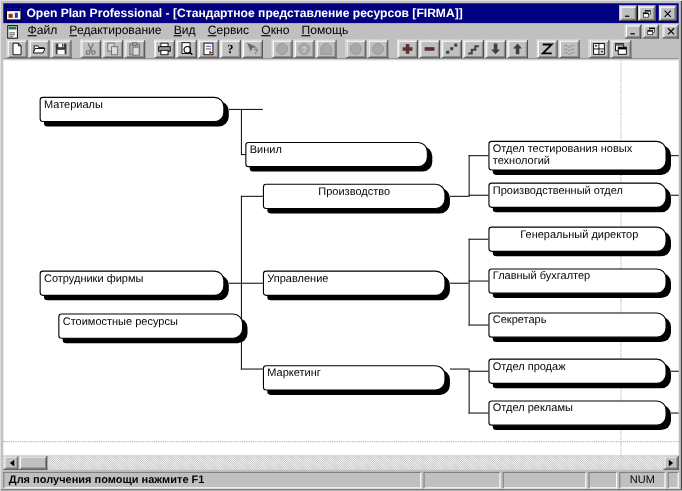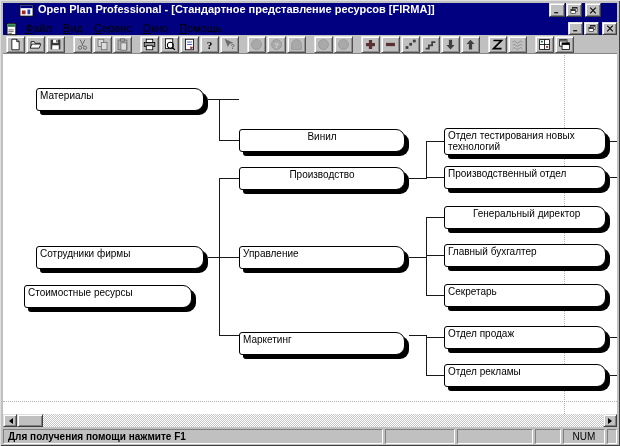--- a/index.html
+++ b/index.html
@@ -2,22 +2,22 @@
 <html><head>
 <meta charset="utf-8">
 <style>
   * { box-sizing: border-box; margin: 0; padding: 0; }
   html,body { width:620px; height:446px; }
   body { font-family: "Liberation Sans", sans-serif; background:#c0c0c0; }
   #screen { position:relative; width:620px; height:446px; background:#c0c0c0; overflow:hidden;
             box-shadow: inset 1px 1px 0 #dfdfdf, inset -1px -1px 0 #404040, inset 2px 2px 0 #c0c0c0; }
 
   
-  #titlebar { position:absolute; left:3px; top:3px; right:3px; height:32px; background:#000080;
-              display:flex; padding:0 16px; }
+  #titlebar { position:absolute; left:3px; top:3px; right:3px; height:18px; background:#000080;
+              display:flex; align-items:center; padding:0 2px; }
   #titlebar .app-icon { width:15px; height:14px; flex:0 0 auto; }
   #titlebar .title { color:#fff; font-weight:bold; font-size:11px; margin-left:4px; flex:1;
                      white-space:nowrap; overflow:hidden; letter-spacing:0; }
   .winbtn { width:16px; height:14px; background:#c0c0c0; margin-left:1px; flex:0 0 auto;
             border:1px solid; border-color:#dfdfdf #404040 #404040 #dfdfdf;
             box-shadow: inset 1px 1px 0 #fff, inset -1px -1px 0 #808080;
             display:flex; align-items:center; justify-content:center; }
   .winbtn.gap { margin-left:3px; }
   .winbtn svg { width:10px; height:9px; }
   .winbtn.small { width:15px; height:13px; }
@@ -111,20 +111,21 @@
   </div>
 
   <div id="menubar">
     <span class="doc-icon"><svg viewBox="0 0 16 16" xmlns="http://www.w3.org/2000/svg">
           <rect x="3.5" y="1.5" width="10" height="13" fill="#fff" stroke="#000"></rect>
           <rect x="4.5" y="2.5" width="8" height="3" fill="#207840"></rect>
           <path d="M5 9h6M5 11h6M5 13h4" stroke="#555" stroke-width="1"></path>
         </svg></span>
     <span id="menuitems" style="display:flex;">
         <span class="menu-item"><u>Ф</u>айл</span>
+        <span class="menu-item"><u>Р</u>едактирование</span>
         <span class="menu-item"><u>В</u>ид</span>
         <span class="menu-item"><u>С</u>ервис</span>
         <span class="menu-item"><u>О</u>кно</span>
         <span class="menu-item"><u>П</u>омощь</span>
       </span>
     <span id="childbtns">
         <span class="winbtn small">
           <svg viewBox="0 0 16 16" xmlns="http://www.w3.org/2000/svg">
             <rect x="3" y="11" width="7" height="2" fill="#000"></rect>
           </svg>
@@ -344,22 +345,22 @@
       <span class="cline" style="left: 406px; top: 280px; width: 17px; height: 1px;"></span>
       <span class="cline" style="left: 423px; top: 280px; width: 1px; height: 41px;"></span>
       <span class="cline" style="left: 423px; top: 282px; width: 18px; height: 1px;"></span>
       <span class="cline" style="left: 423px; top: 320px; width: 18px; height: 1px;"></span>
       <span class="cline" style="left: 607px; top: 86px; width: 7px; height: 1px;"></span>
       <span class="cline" style="left: 607px; top: 122px; width: 7px; height: 1px;"></span>
       <span class="cline" style="left: 607px; top: 282px; width: 7px; height: 1px;"></span>
       <span class="cline" style="left: 607px; top: 320px; width: 7px; height: 1px;"></span>
       <div class="node" style="left: 33px; top: 33px; width: 168px; height: 23px;">Материалы</div>
       <div class="node" style="left: 33px; top: 191px; width: 168px; height: 23px;">Сотрудники фирмы</div>
-      <div class="node" style="left: 21px; top: 230px; width: 168px; height: 23px;">Стоимостные ресурсы</div>
-      <div class="node" style="left: 236px; top: 74px; width: 166px; height: 23px; text-align: center;">Винил</div>
+      <div class="node" style="left: 50px; top: 230px; width: 168px; height: 23px;">Стоимостные ресурсы</div>
+      <div class="node" style="left: 220px; top: 74px; width: 166px; height: 23px;">Винил</div>
       <div class="node" style="left: 236px; top: 112px; width: 166px; height: 23px; text-align: center;">Производство</div>
       <div class="node" style="left: 236px; top: 191px; width: 166px; height: 23px;">Управление</div>
       <div class="node" style="left: 236px; top: 277px; width: 166px; height: 23px;">Маркетинг</div>
       <div class="node" style="left: 441px; top: 73px; width: 162px; height: 27px;">Отдел тестирования новых технологий</div>
       <div class="node" style="left: 441px; top: 111px; width: 162px; height: 23px;">Производственный отдел</div>
       <div class="node" style="left: 441px; top: 151px; width: 162px; height: 23px; padding-left: 28px;">Генеральный директор</div>
       <div class="node" style="left: 441px; top: 189px; width: 162px; height: 23px;">Главный бухгалтер</div>
       <div class="node" style="left: 441px; top: 229px; width: 162px; height: 23px;">Секретарь</div>
       <div class="node" style="left: 441px; top: 271px; width: 162px; height: 23px;">Отдел продаж</div>
       <div class="node" style="left: 441px; top: 309px; width: 162px; height: 23px;">Отдел рекламы</div>

